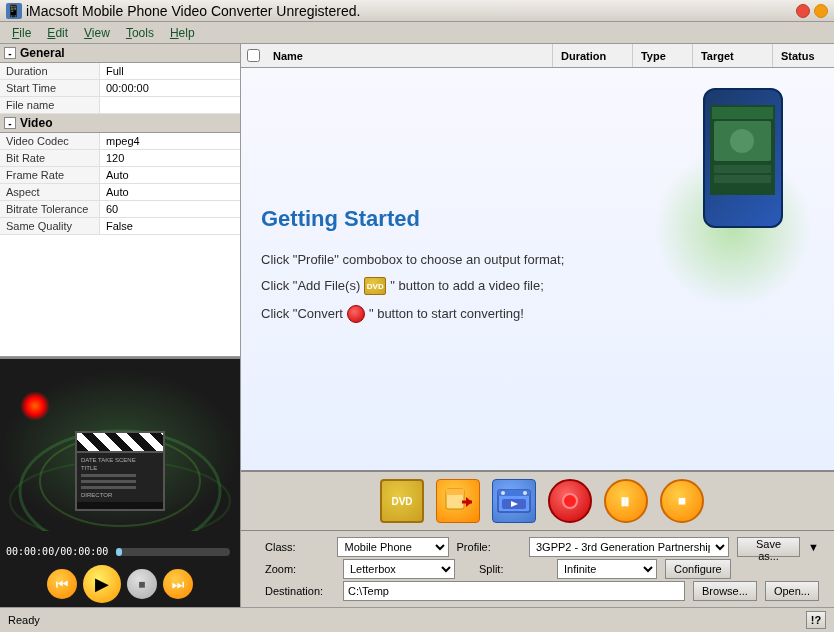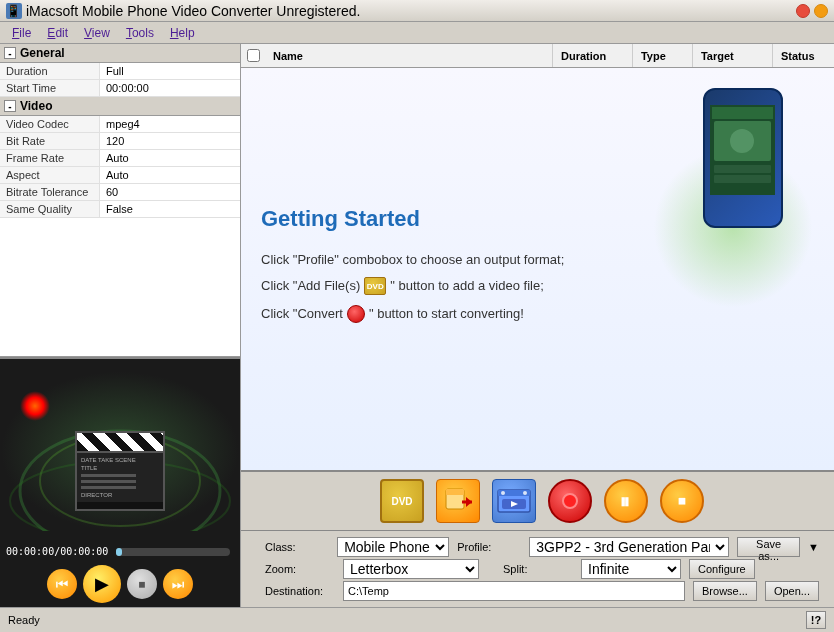--- a/index.html
+++ b/index.html
@@ -27,21 +27,21 @@
       height: 22px;
       display: flex;
       align-items: center;
       padding: 0 4px;
       border-bottom: 1px solid #999;
     }
     .menu-item {
       padding: 2px 8px;
       cursor: pointer;
       font-size: 12px;
-      color: #4c1d95;
+      color: #14532d;
     }
     .menu-item u { text-decoration: underline; }
 
     
     .main-layout {
       display: flex;
       height: calc(632px - 44px - 25px);
     }
 
     
@@ -411,21 +411,21 @@
       gap: 8px;
       margin: 2px 16px;
     }
     .settings-label {
       width: 70px;
       font-size: 11px;
       color: #000;
     }
     .settings-select {
       height: 20px;
-      font-size: 14px;
+      font-size: 11px;
       border: 1px solid #888;
       background: #fff;
       padding: 0 2px;
     }
     .settings-input {
       height: 20px;
       font-size: 11px;
       border: 1px solid #888;
       background: #fff;
       padding: 0 4px;
@@ -519,20 +519,24 @@
         <div class="section-toggle">-</div>
         <span>General</span>
       </div>
       <div class="prop-row">
         <div class="prop-label">Duration</div>
         <div class="prop-value">Full</div>
       </div>
       <div class="prop-row">
         <div class="prop-label">Start Time</div>
         <div class="prop-value">00:00:00</div>
+      </div>
+      <div class="prop-row">
+        <div class="prop-label">File name</div>
+        <div class="prop-value"></div>
       </div>
 
       <div class="section-header">
         <div class="section-toggle">-</div>
         <span>Video</span>
       </div>
       <div class="prop-row">
         <div class="prop-label">Video Codec</div>
         <div class="prop-value">mpeg4</div>
       </div>
@@ -703,21 +707,21 @@
         </select>
         <span class="settings-label">Profile:</span>
         <select class="settings-select" style="width:200px">
           <option>3GPP2 - 3rd Generation Partnership Proje...</option>
         </select>
         <button class="settings-btn">Save as...</button>
         <span style="font-size:11px">▼</span>
       </div>
       <div class="settings-row">
         <span class="settings-label">Zoom:</span>
-        <select class="settings-select" style="width:136px">
+        <select class="settings-select" style="width:112px">
           <option>Letterbox</option>
         </select>
         <span class="settings-label" style="margin-left:16px">Split:</span>
         <select class="settings-select" style="width:100px">
           <option>Infinite</option>
         </select>
         <button class="settings-btn">Configure</button>
       </div>
       <div class="settings-row">
         <span class="settings-label">Destination:</span>

